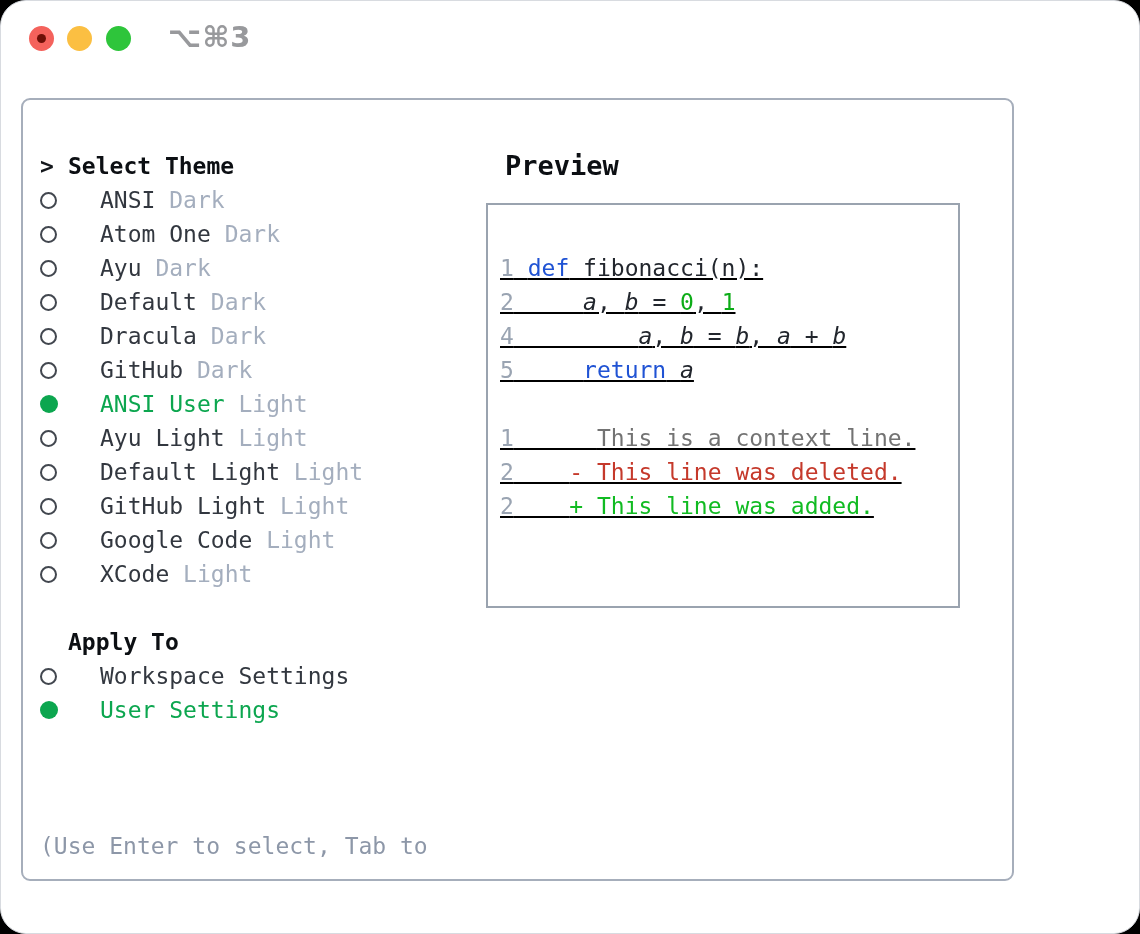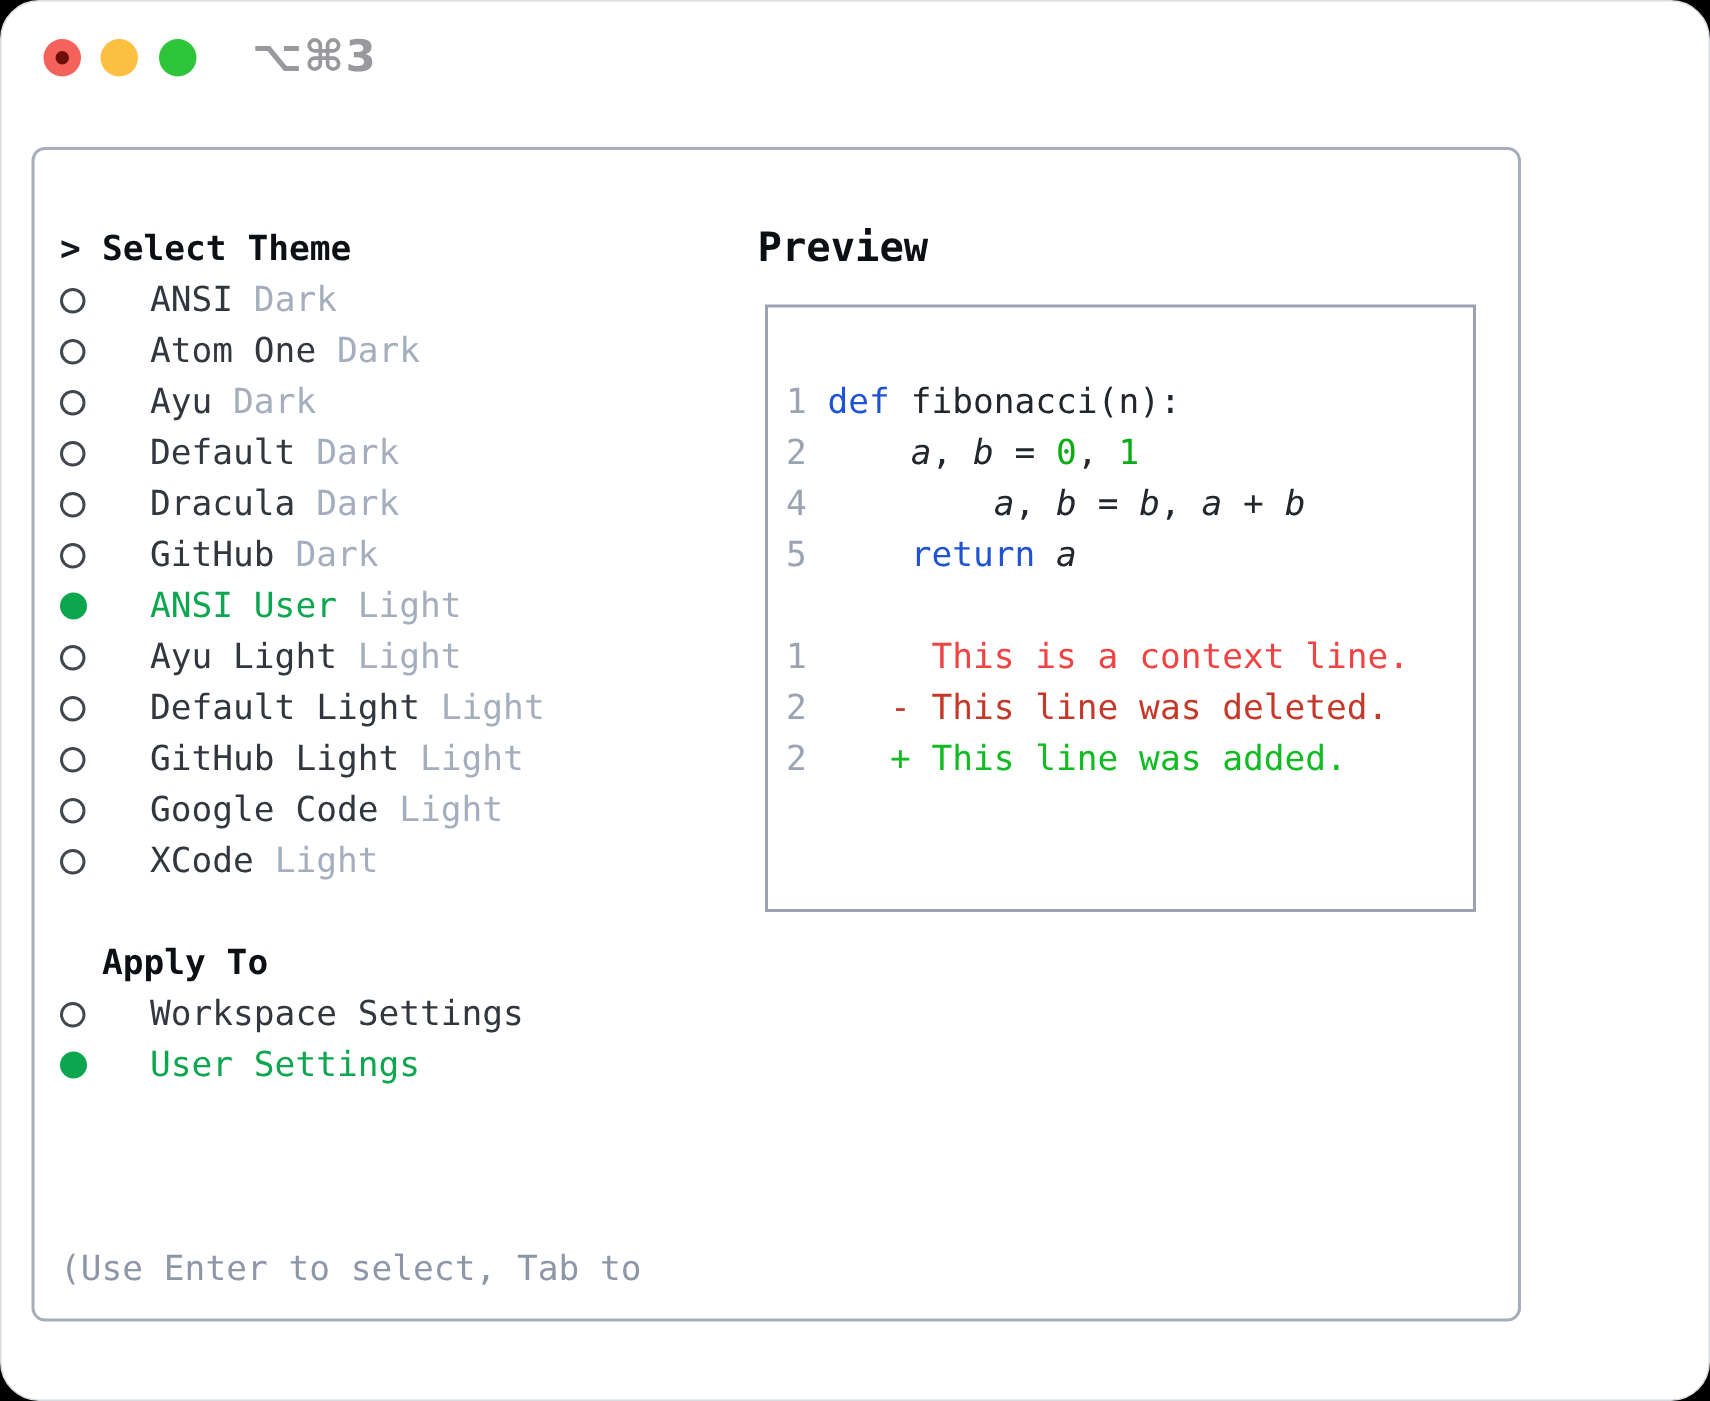--- a/index.html
+++ b/index.html
@@ -35,32 +35,32 @@
   .circle.sel{width:18px;height:18px;border:none;background:#0ca64f;}
   .h-title{color:#0c0f13;font-weight:bold;}
   .item-name{color:#32373f;margin-left:32px;}
   .item-name.sel{color:#0ca64f;}
   .variant{color:#a4aebe;}
   .helptext{margin-top:0;color:#8d97a8;font-size:23px;line-height:34px;white-space:pre;}
   
   .preview-title{position:absolute;left:482px;top:49px;height:34px;line-height:34px;
     font-size:27px;font-weight:bold;color:#0c0f13;}
   .preview-box{
-    position:absolute;left:487px;top:103px;width:474px;height:405px;
-    border:2px solid #9aa3af;box-sizing:border-box;background:#fff;overflow:hidden;
+    position:absolute;left:463px;top:103px;width:474px;height:405px;
+    border:2px solid #9aa3af;box-sizing:border-box;background:#fff;overflow:hidden;text-decoration:underline;
   }
   .code{padding:12px 0 0 12px;font-size:23px;line-height:34px;}
   .cl{height:34px;white-space:pre;}
   .tok-num{color:#9aa4b2;}
   .tok-pl{color:#22262d;}
   .tok-kw{color:#2053d4;}
   .tok-bi{color:#10b6c9;}
   .tok-lit{color:#0cac17;}
   .tok-var{color:#22262d;font-style:italic;}
-  .tok-ctx{color:#ef4444;text-align:right;}
+  .tok-ctx{color:#737373;text-align:right;}
   .tok-del{color:#c5392b;}
   .tok-add{color:#11bb22;}
 </style>
 </head>
 <body>
 
 <div class="window">
 
   <div id="traffic-lights">
       <div class="traffic" style="left: 28px; background: rgb(244, 98, 92);">

